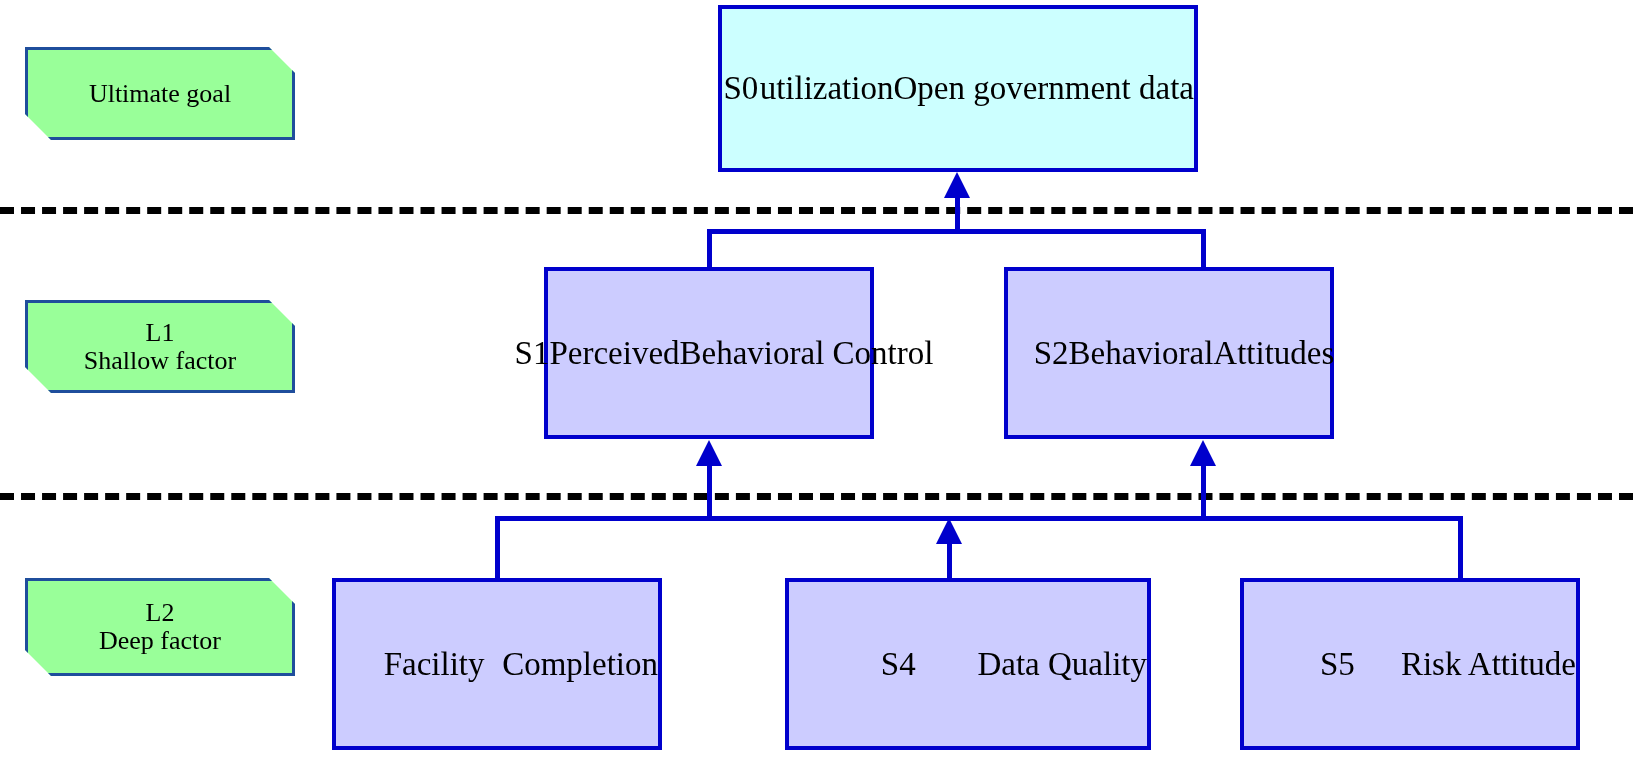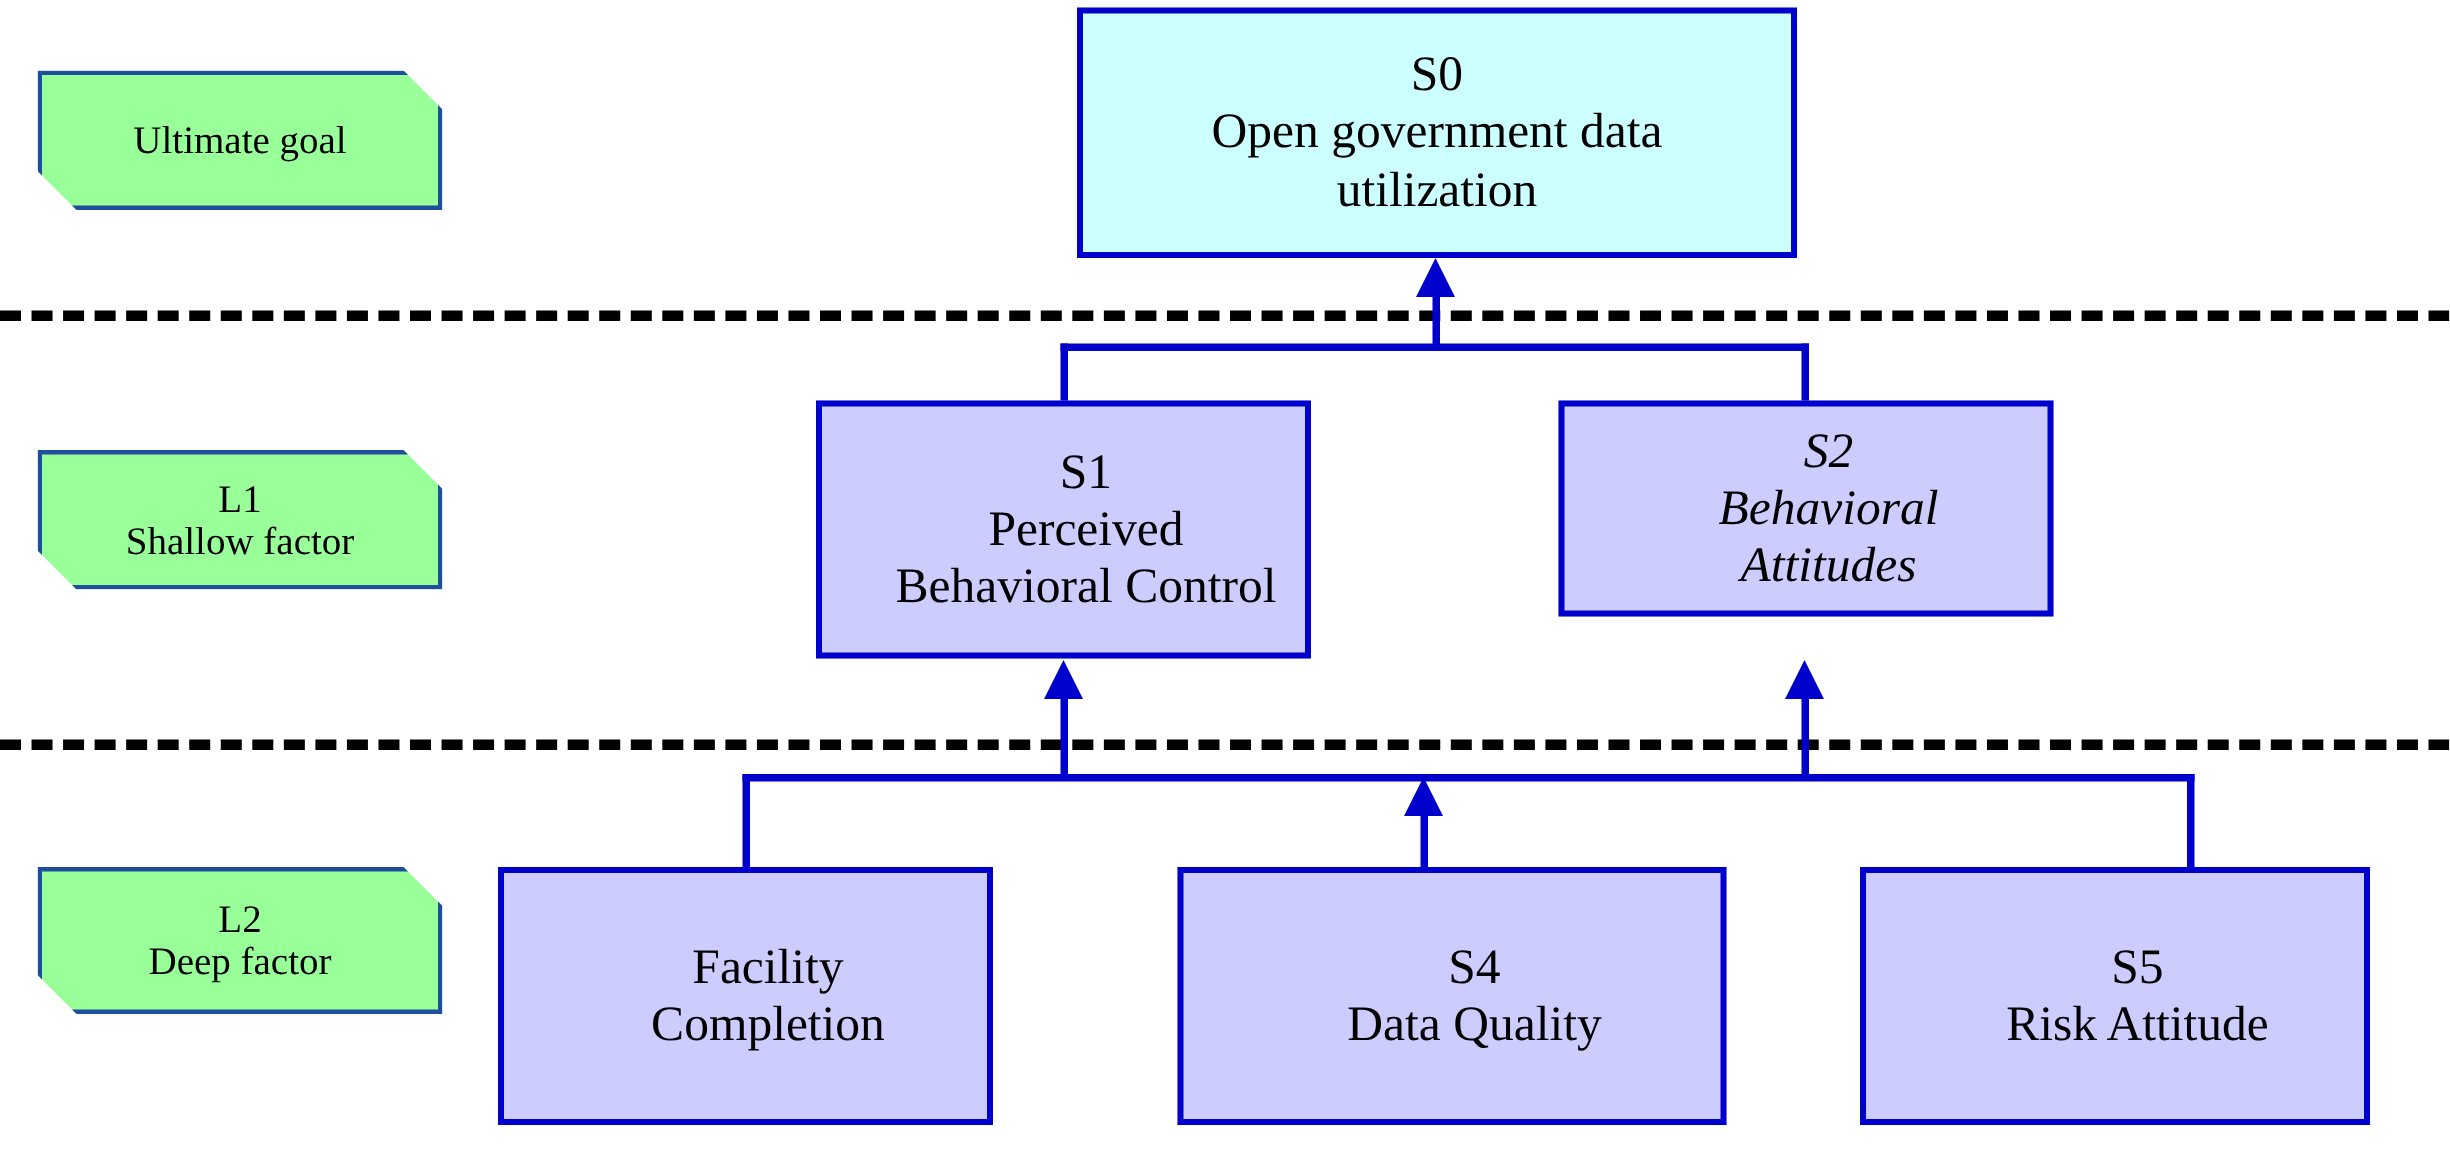--- a/index.html
+++ b/index.html
@@ -59,21 +59,21 @@
     border-top: 7px dashed #000000;
     z-index: 2;
   }
 
   
   .node {
     position: absolute;
     box-sizing: border-box;
     border: 4px solid #0000CC;
     display: flex;
-    flex-direction: column;
+    flex-direction: row;
     align-items: center;
     justify-content: center;
     color: #000000;
     font-size: 33px;
     line-height: 1.16;
     text-align: center;
     white-space: nowrap;
     z-index: 5;
   }
   .node.goal  { background: #CCFFFF; }
@@ -142,31 +142,31 @@
   <div class="arrowhead" style="left:936px; top:518px;"></div>
 
   <div class="vline" style="left:707px; top:457px; height:61px;"></div>
   <div class="arrowhead" style="left:696px; top:440px;"></div>
 
   <div class="vline" style="left:1201px; top:457px; height:61px;"></div>
   <div class="arrowhead" style="left:1190px; top:440px;"></div>
 
   <div class="node goal" style="left:718px; top:5px; width:480px; height:167px;">
     <span class="ln">S0</span>
+    <span class="ln">utilization</span>
     <span class="ln">Open government data</span>
-    <span class="ln">utilization</span>
   </div>
 
   <div class="node fact" style="left:544px; top:267px; width:330px; height:172px;">
     <span class="ln">S1</span>
     <span class="ln">Perceived</span>
     <span class="ln">Behavioral Control</span>
   </div>
 
-  <div class="node fact" style="left:1039px; top:267px; width:330px; height:144px;font-style:italic;">
+  <div class="node fact" style="left:1004px; top:267px; width:330px; height:172px;">
     <span class="ln">S2</span>
     <span class="ln">Behavioral</span>
     <span class="ln">Attitudes</span>
   </div>
 
   <div class="node fact" style="left:332px; top:578px; width:330px; height:172px;">
     <span class="ln">Facility</span>
     <span class="ln">Completion</span>
   </div>
 

